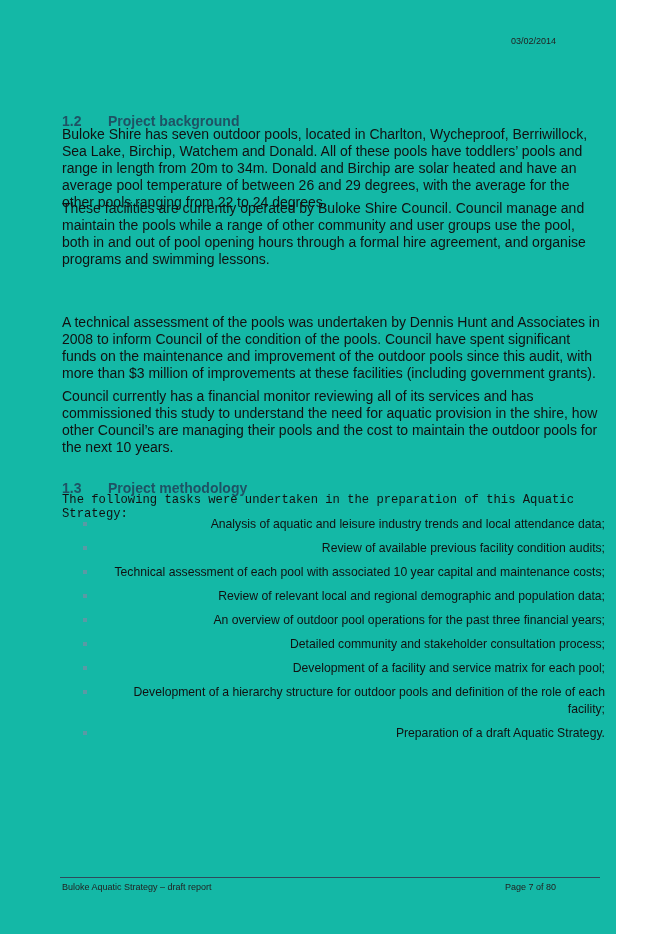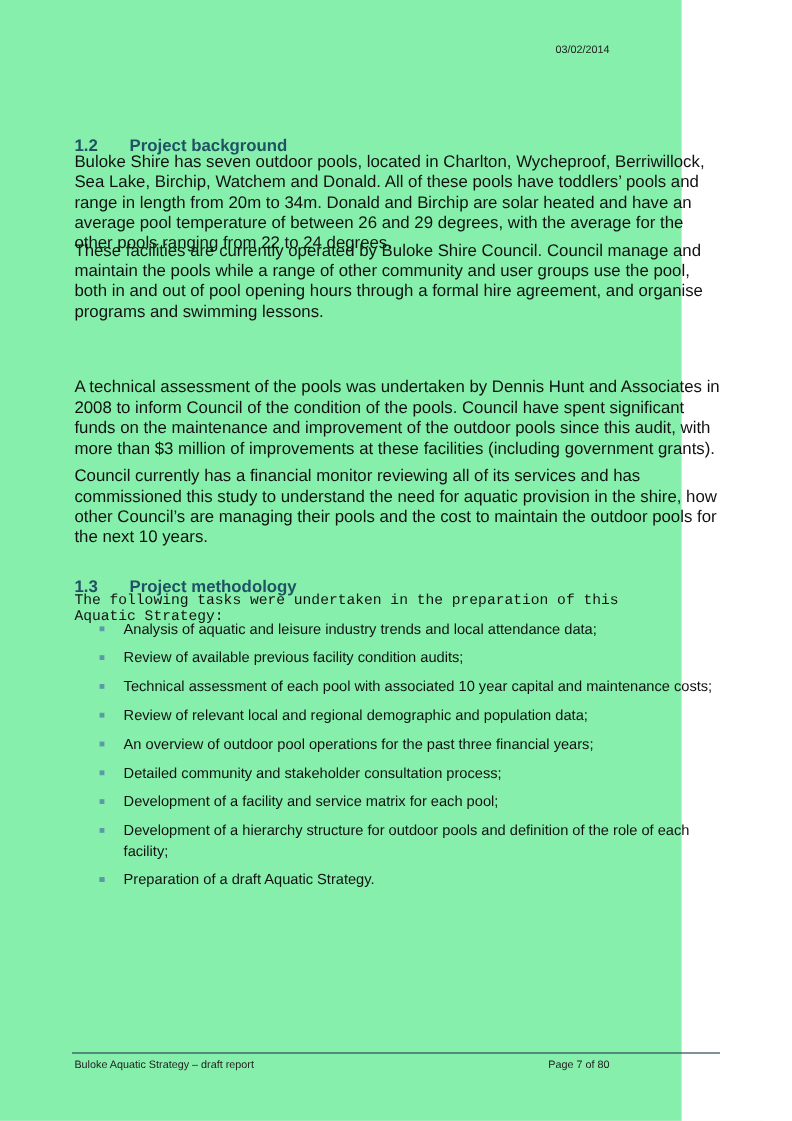--- a/index.html
+++ b/index.html
@@ -1,24 +1,24 @@
 <!DOCTYPE html>
 <html><head>
 <meta charset="utf-8">
 <style>
   html, body { margin:0; padding:0; background:#ffffff; }
   body { width:660px; height:934px; position:relative; overflow:hidden; }
-  .page { position:absolute; left:0; top:0; width:568px; height:934px; background:#86efac; }
+  .page { position:absolute; left:0; top:0; width:568px; height:934px; background:#14b8a6;padding-left:48px; }
   .date { position:absolute; right:60px; top:36px; font-family:"Liberation Sans", sans-serif; font-size:9px; color:#222; }
   .heading { position:absolute; left:62px; font-family:"Liberation Sans", sans-serif; font-weight:bold; font-size:14px; color:#1f5264;margin-top:20px; }
   .heading .num { display:inline-block; width:46px; }
   .para { position:absolute; left:62px; width:540px; font-family:"Liberation Sans", sans-serif; font-size:14px; line-height:17px; color:#111; margin:0; }
   .intro { position:absolute; left:62px; font-family:"Liberation Sans", sans-serif; font-size:12.2px; color:#111; }
   ul.tasks { position:absolute; left:80px; top:516px; width:525px; margin:0; padding:0; list-style:none; font-family:"Liberation Sans", sans-serif; font-size:12.2px; line-height:17px; color:#111; }
-  ul.tasks li { position:relative; padding-left:23px; margin-bottom:7px; }
+  ul.tasks li { position:relative; padding-left:23px; margin-bottom:7px;text-align:right; }
   ul.tasks li .bullet { position:absolute; left:3px; top:6px; width:4px; height:4px; background:#5a9aa5; }
   .footer-line { position:absolute; left:60px; top:877px; width:540px; height:0; border-top:1.3px solid #2e4a5c; }
   .footer-left { position:absolute; left:62px; top:882px; font-family:"Liberation Sans", sans-serif; font-size:9px; color:#222; }
   .footer-right { position:absolute; right:60px; top:882px; font-family:"Liberation Sans", sans-serif; font-size:9px; color:#222;margin-left:32px; }
 </style>
 </head>
 <body>
 
 <div class="page">
 

